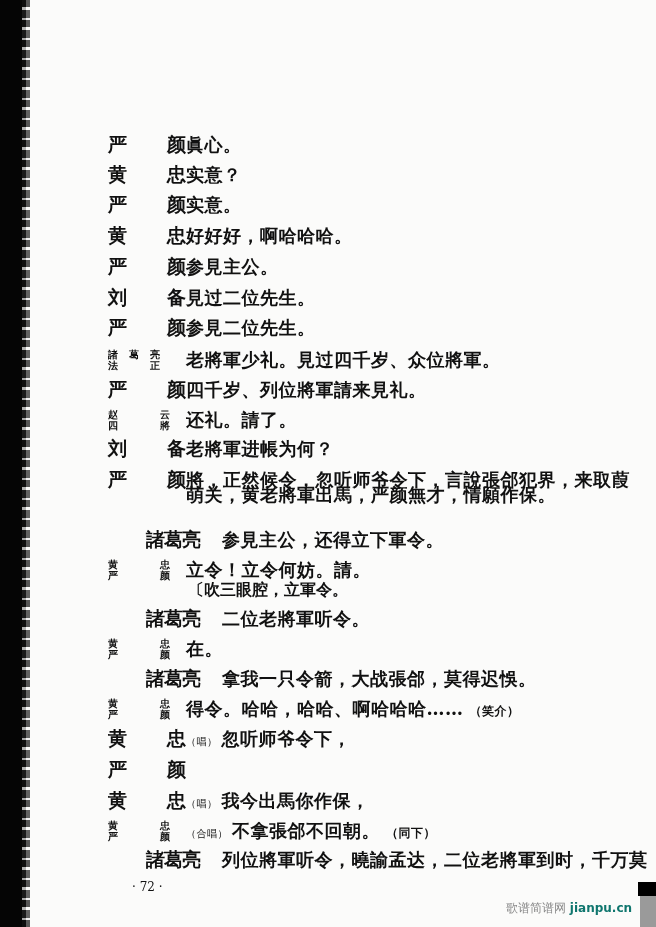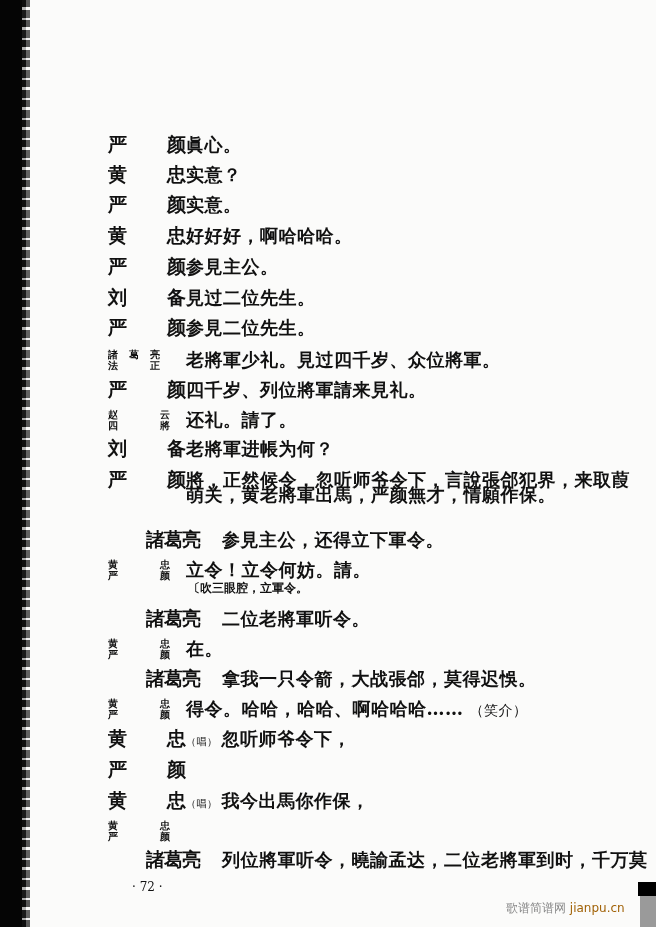--- a/index.html
+++ b/index.html
@@ -35,32 +35,32 @@
   }
   .spk.wide { width:76px; justify-content:flex-start; letter-spacing:-1px;padding-left:38px; }
   .spk.small {
     font-size:10px; line-height:11px; flex-direction:column; justify-content:center;
     font-weight:bold;
   }
   .spk.small .r { display:flex; justify-content:space-between; width:62px; }
   .spk.small .r3 { display:flex; justify-content:space-between; width:52px; }
   .txt { font-size:18px; font-weight:bold; white-space:nowrap; letter-spacing:0.5px; }
   .txt .tag { font-size:10px; font-weight:normal; margin-right:4px; }
-  .txt .tag2 { font-size:14px; font-weight:normal; margin-left:6px; }
+  .txt .tag2 { font-size:12px; font-weight:bold; margin-left:6px; }
   .stage {
-    position:absolute; left:188px; font-size:12px; font-weight:bold;
+    position:absolute; left:188px; font-size:16px; font-weight:bold;
   }
   .page-num {
     position:absolute; left:132px; top:880px; font-size:12px;
   }
   .watermark {
     position:absolute; left:506px; top:900px; font-size:12px; color:#8a8a8a;
     font-family:"DejaVu Sans", "Liberation Sans", sans-serif;
   }
-  .watermark .latin { color:#a16207; }
+  .watermark .latin { color:#0f766e;font-weight:bold; }
 </style>
 </head>
 <body>
 
 <div class="left-edge"></div>
 <div class="left-edge-rough"></div>
 <div class="corner-black"></div>
 <div class="corner-gray"></div>
 
 <div class="page">
@@ -266,20 +266,21 @@
     <div class="spk small">
       <div class="r">
           <span>黄</span>
           <span>忠</span>
         </div>
       <div class="r">
           <span>严</span>
           <span>颜</span>
         </div>
     </div>
+    <div class="txt"><span class="tag">（合唱）</span><span>不拿張郃不回朝。</span><span class="tag2">（同下）</span></div>
   </div>
 
   <div class="line" style="top:845px">
     <div class="spk wide">諸葛亮</div>
     <div class="txt">列位將軍听令，曉諭孟达，二位老將軍到时，千万莫</div>
   </div>
 
   <div class="page-num">· 72 ·</div>
 
   <div class="watermark">

